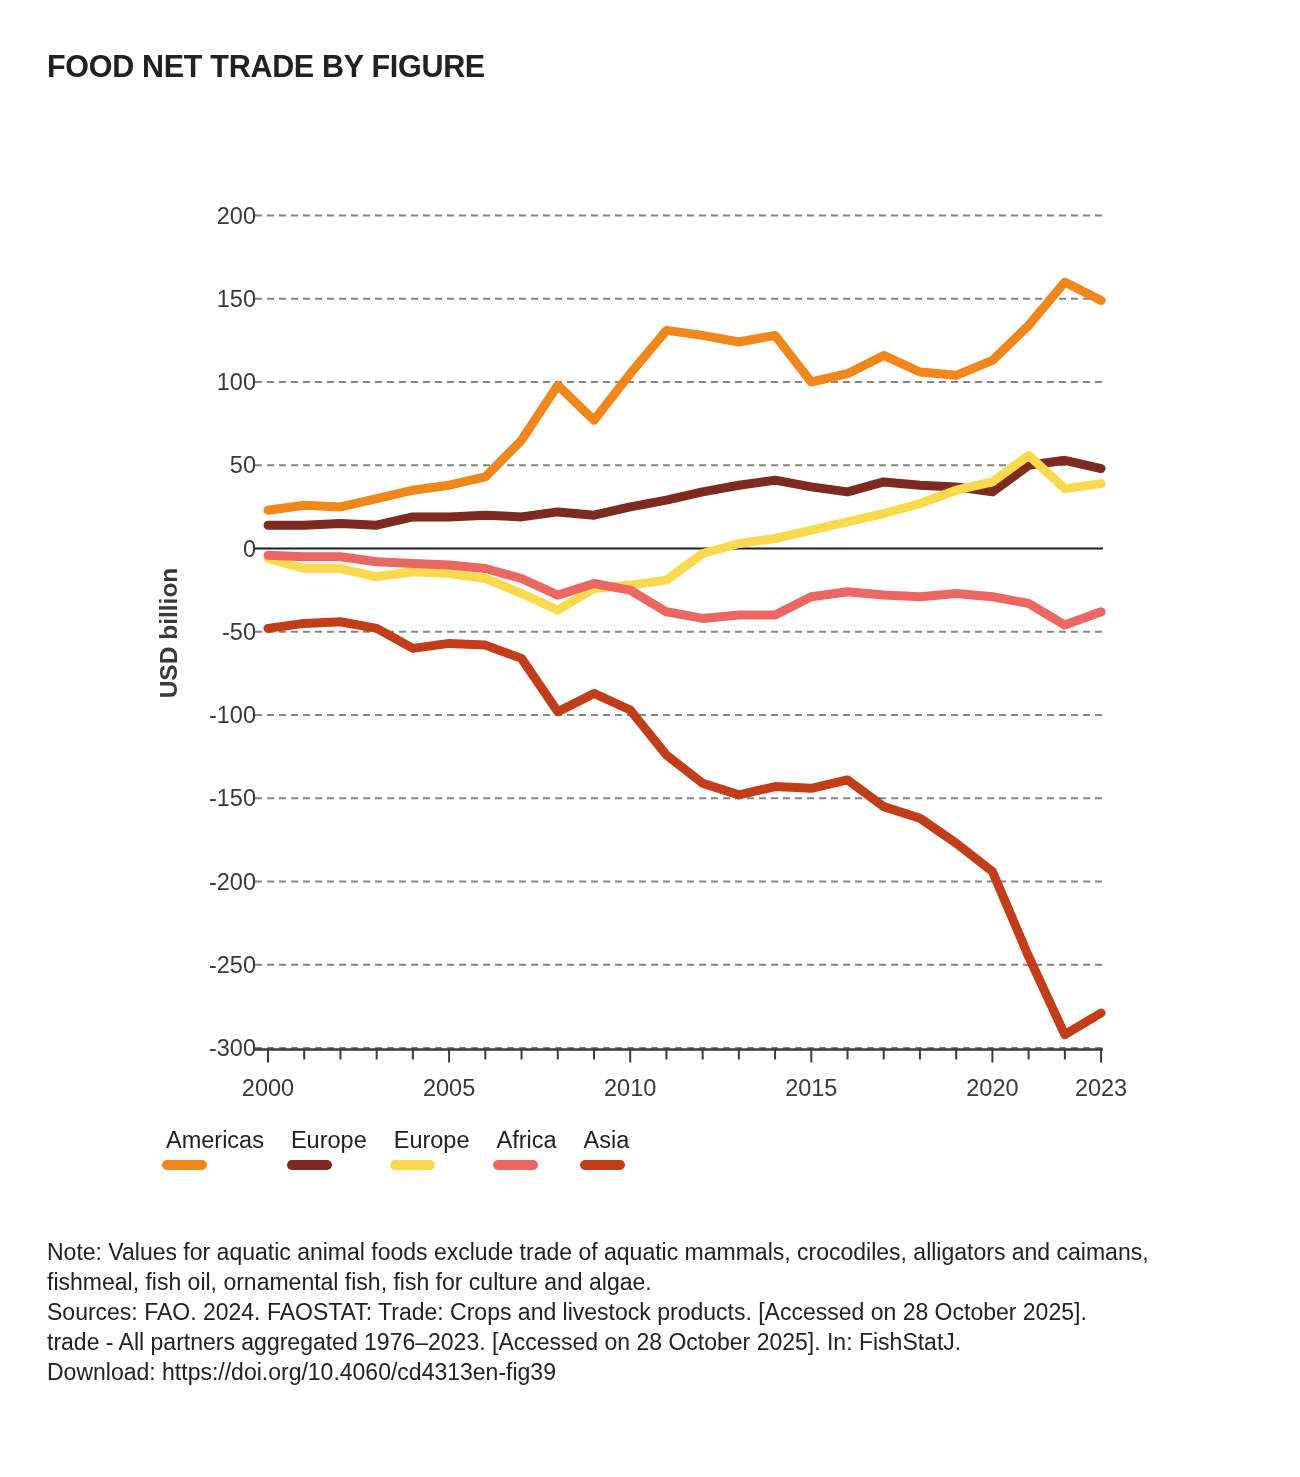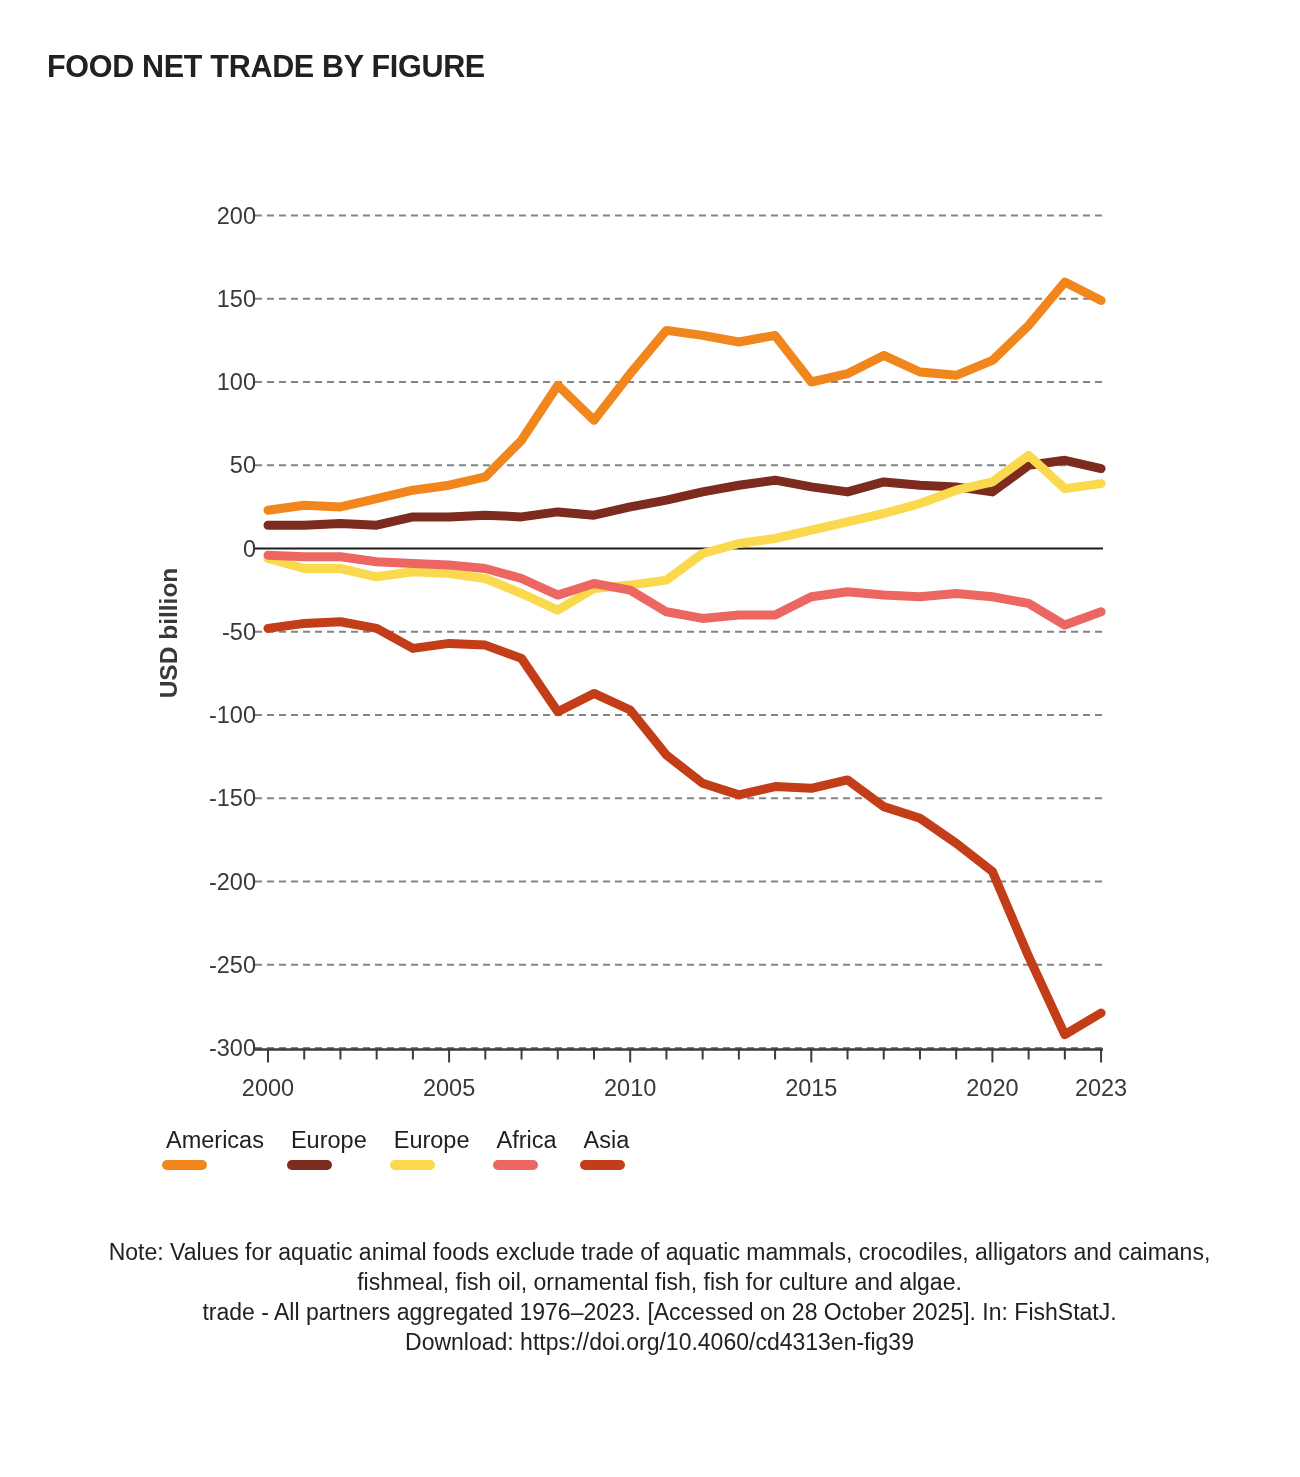--- a/index.html
+++ b/index.html
@@ -69,21 +69,20 @@
     margin-left: -4px;
   }
   .notes {
     position: absolute;
     left: 47px;
     top: 1237px;
     width: 1225px;
     font-size: 23px;
     line-height: 30px;
     color: #232120;
-    text-align: center;
   }
 </style>
 </head>
 <body>
 
 <div class="header">
   <div class="figure-title">FOOD NET TRADE BY FIGURE</div>
 </div>
 
 <svg id="chart-svg" viewBox="0 0 1300 1210" aria-hidden="false">
@@ -167,15 +166,16 @@
     </div>
     <div class="legend-item">
       <div class="legend-label">Asia</div>
       <div class="legend-swatch" style="background: rgb(195, 61, 24);"></div>
     </div>
   </div>
 
 <div class="notes">
     <div>Note: Values for aquatic animal foods exclude trade of aquatic mammals, crocodiles, alligators and caimans,</div>
     <div>fishmeal, fish oil, ornamental fish, fish for culture and algae.</div>
+    <div>Sources: FAO. 2024. FAOSTAT: Trade: Crops and livestock products. [Accessed on 28 October 2025].</div>
     <div>trade - All partners aggregated 1976–2023. [Accessed on 28 October 2025]. In: FishStatJ.</div>
     <div>Download: https://doi.org/10.4060/cd4313en-fig39</div>
   </div>
 
 </body></html>

